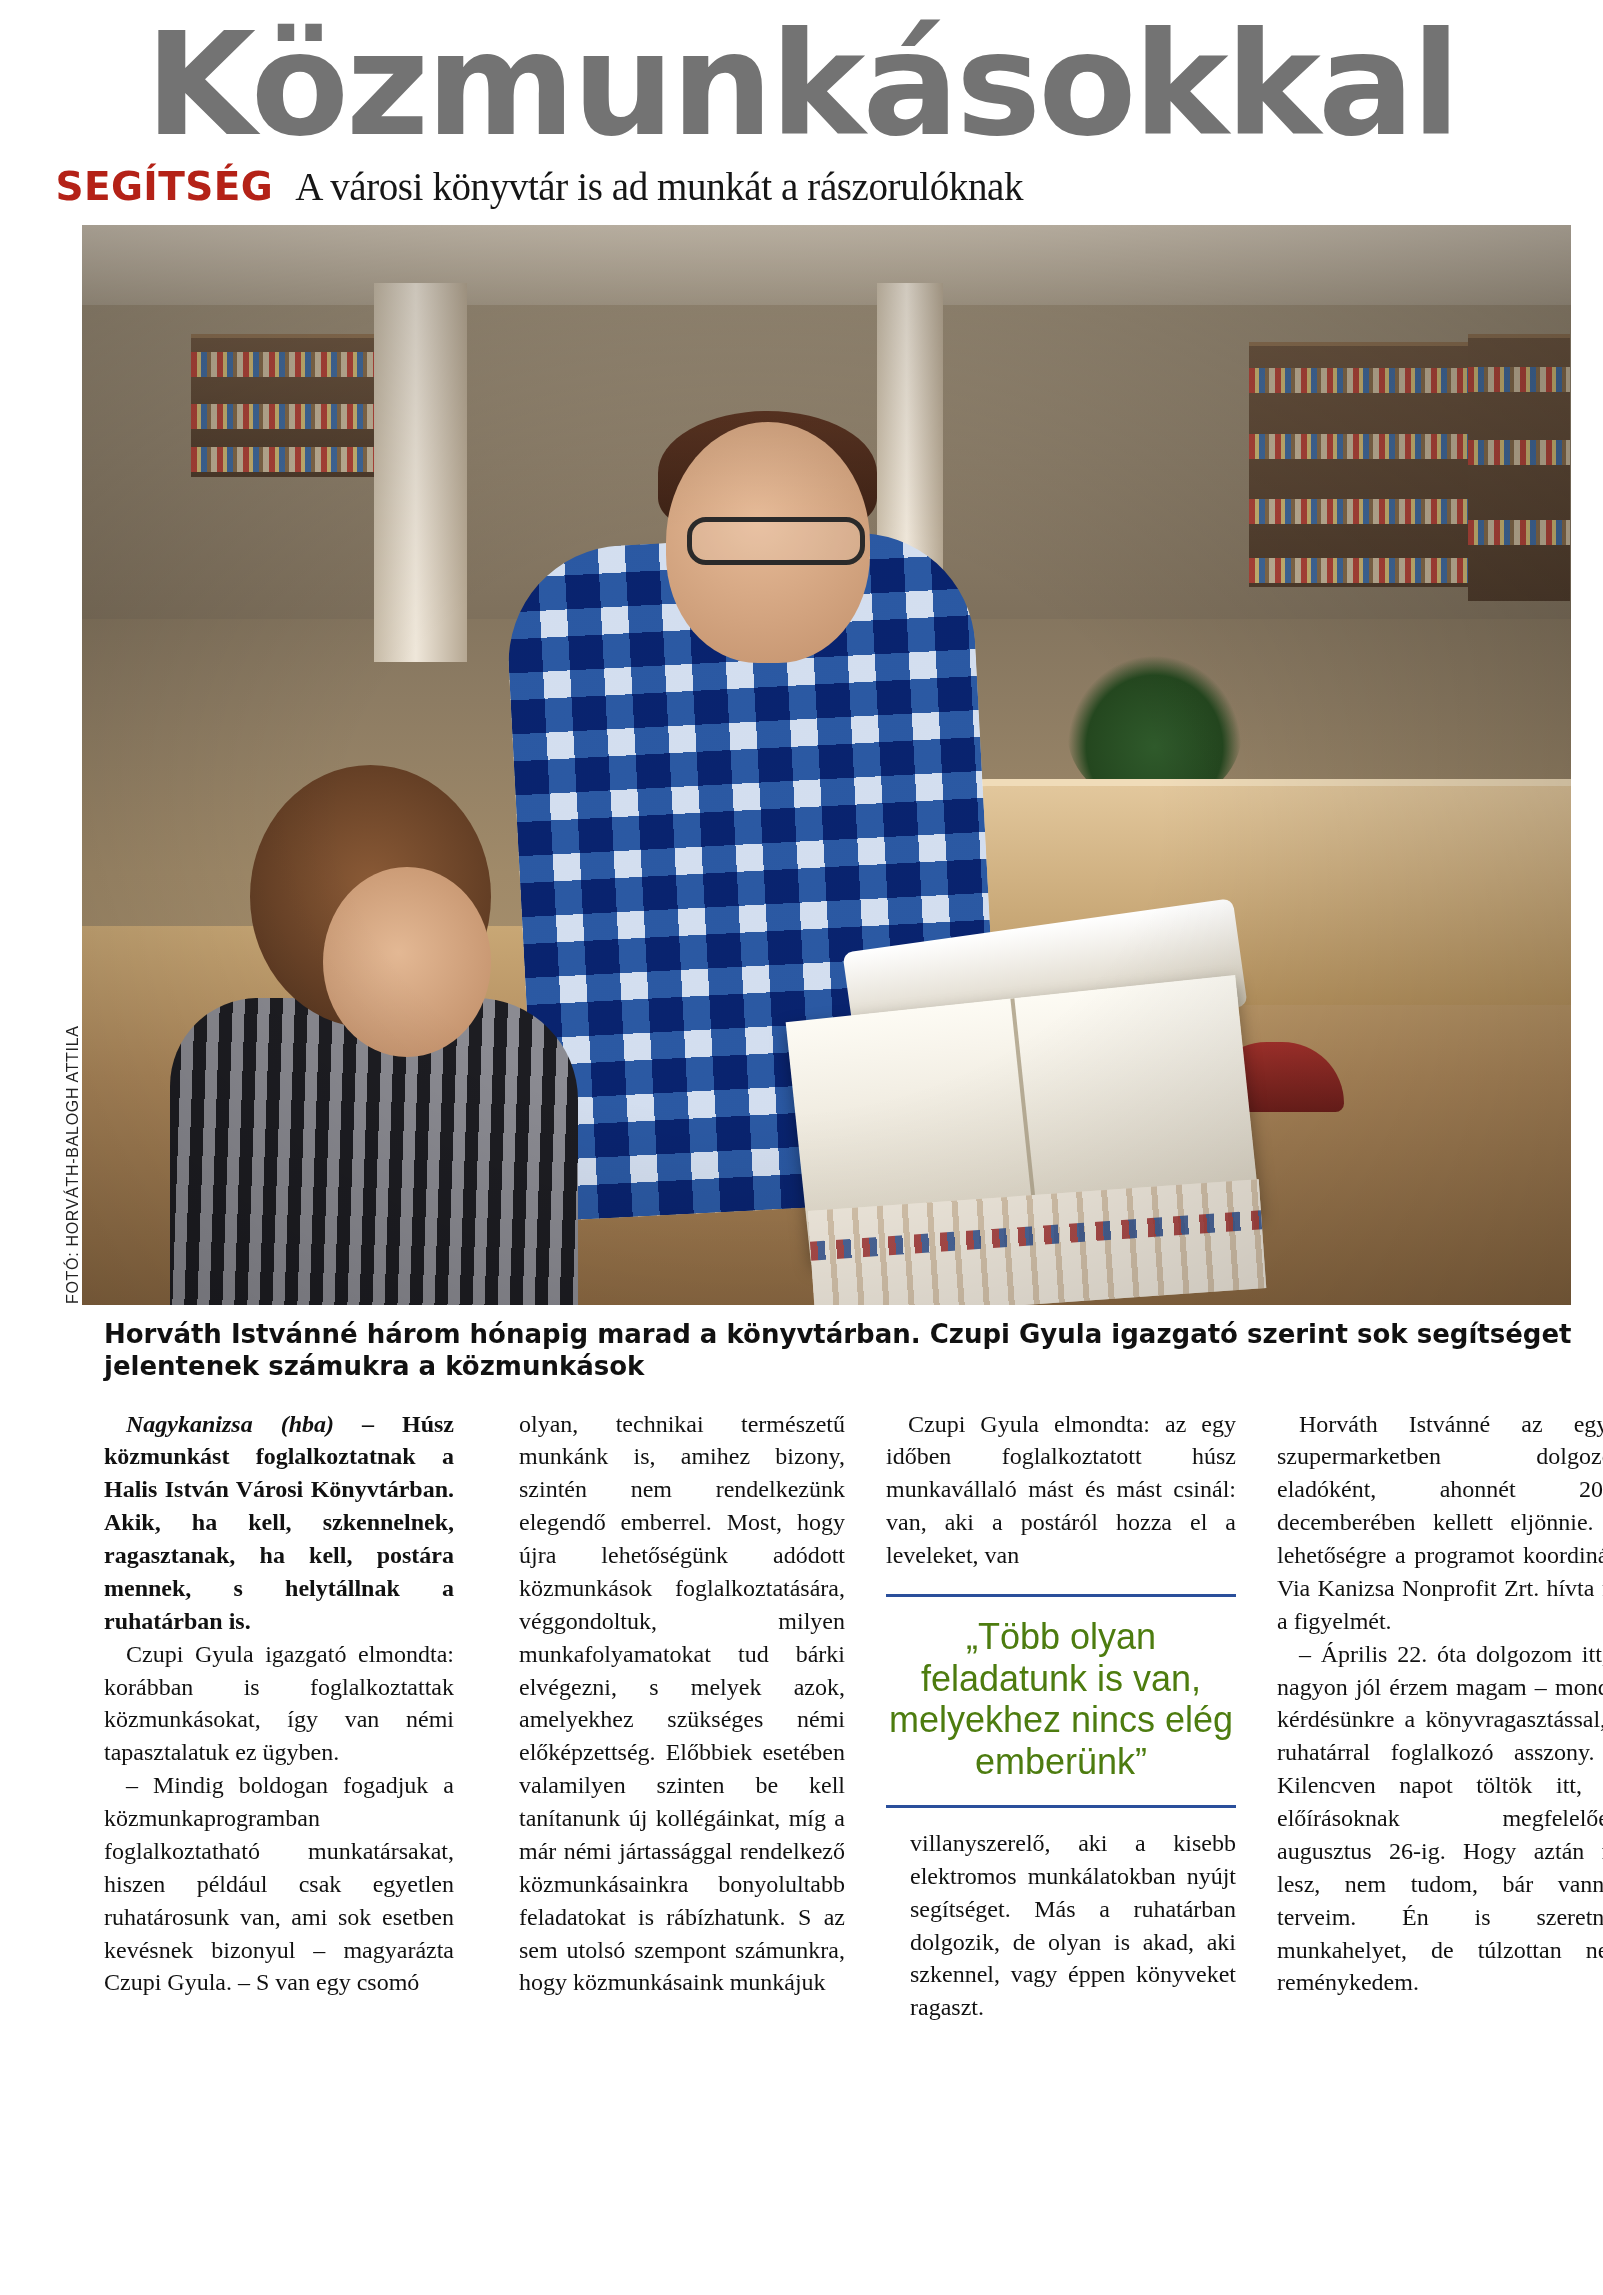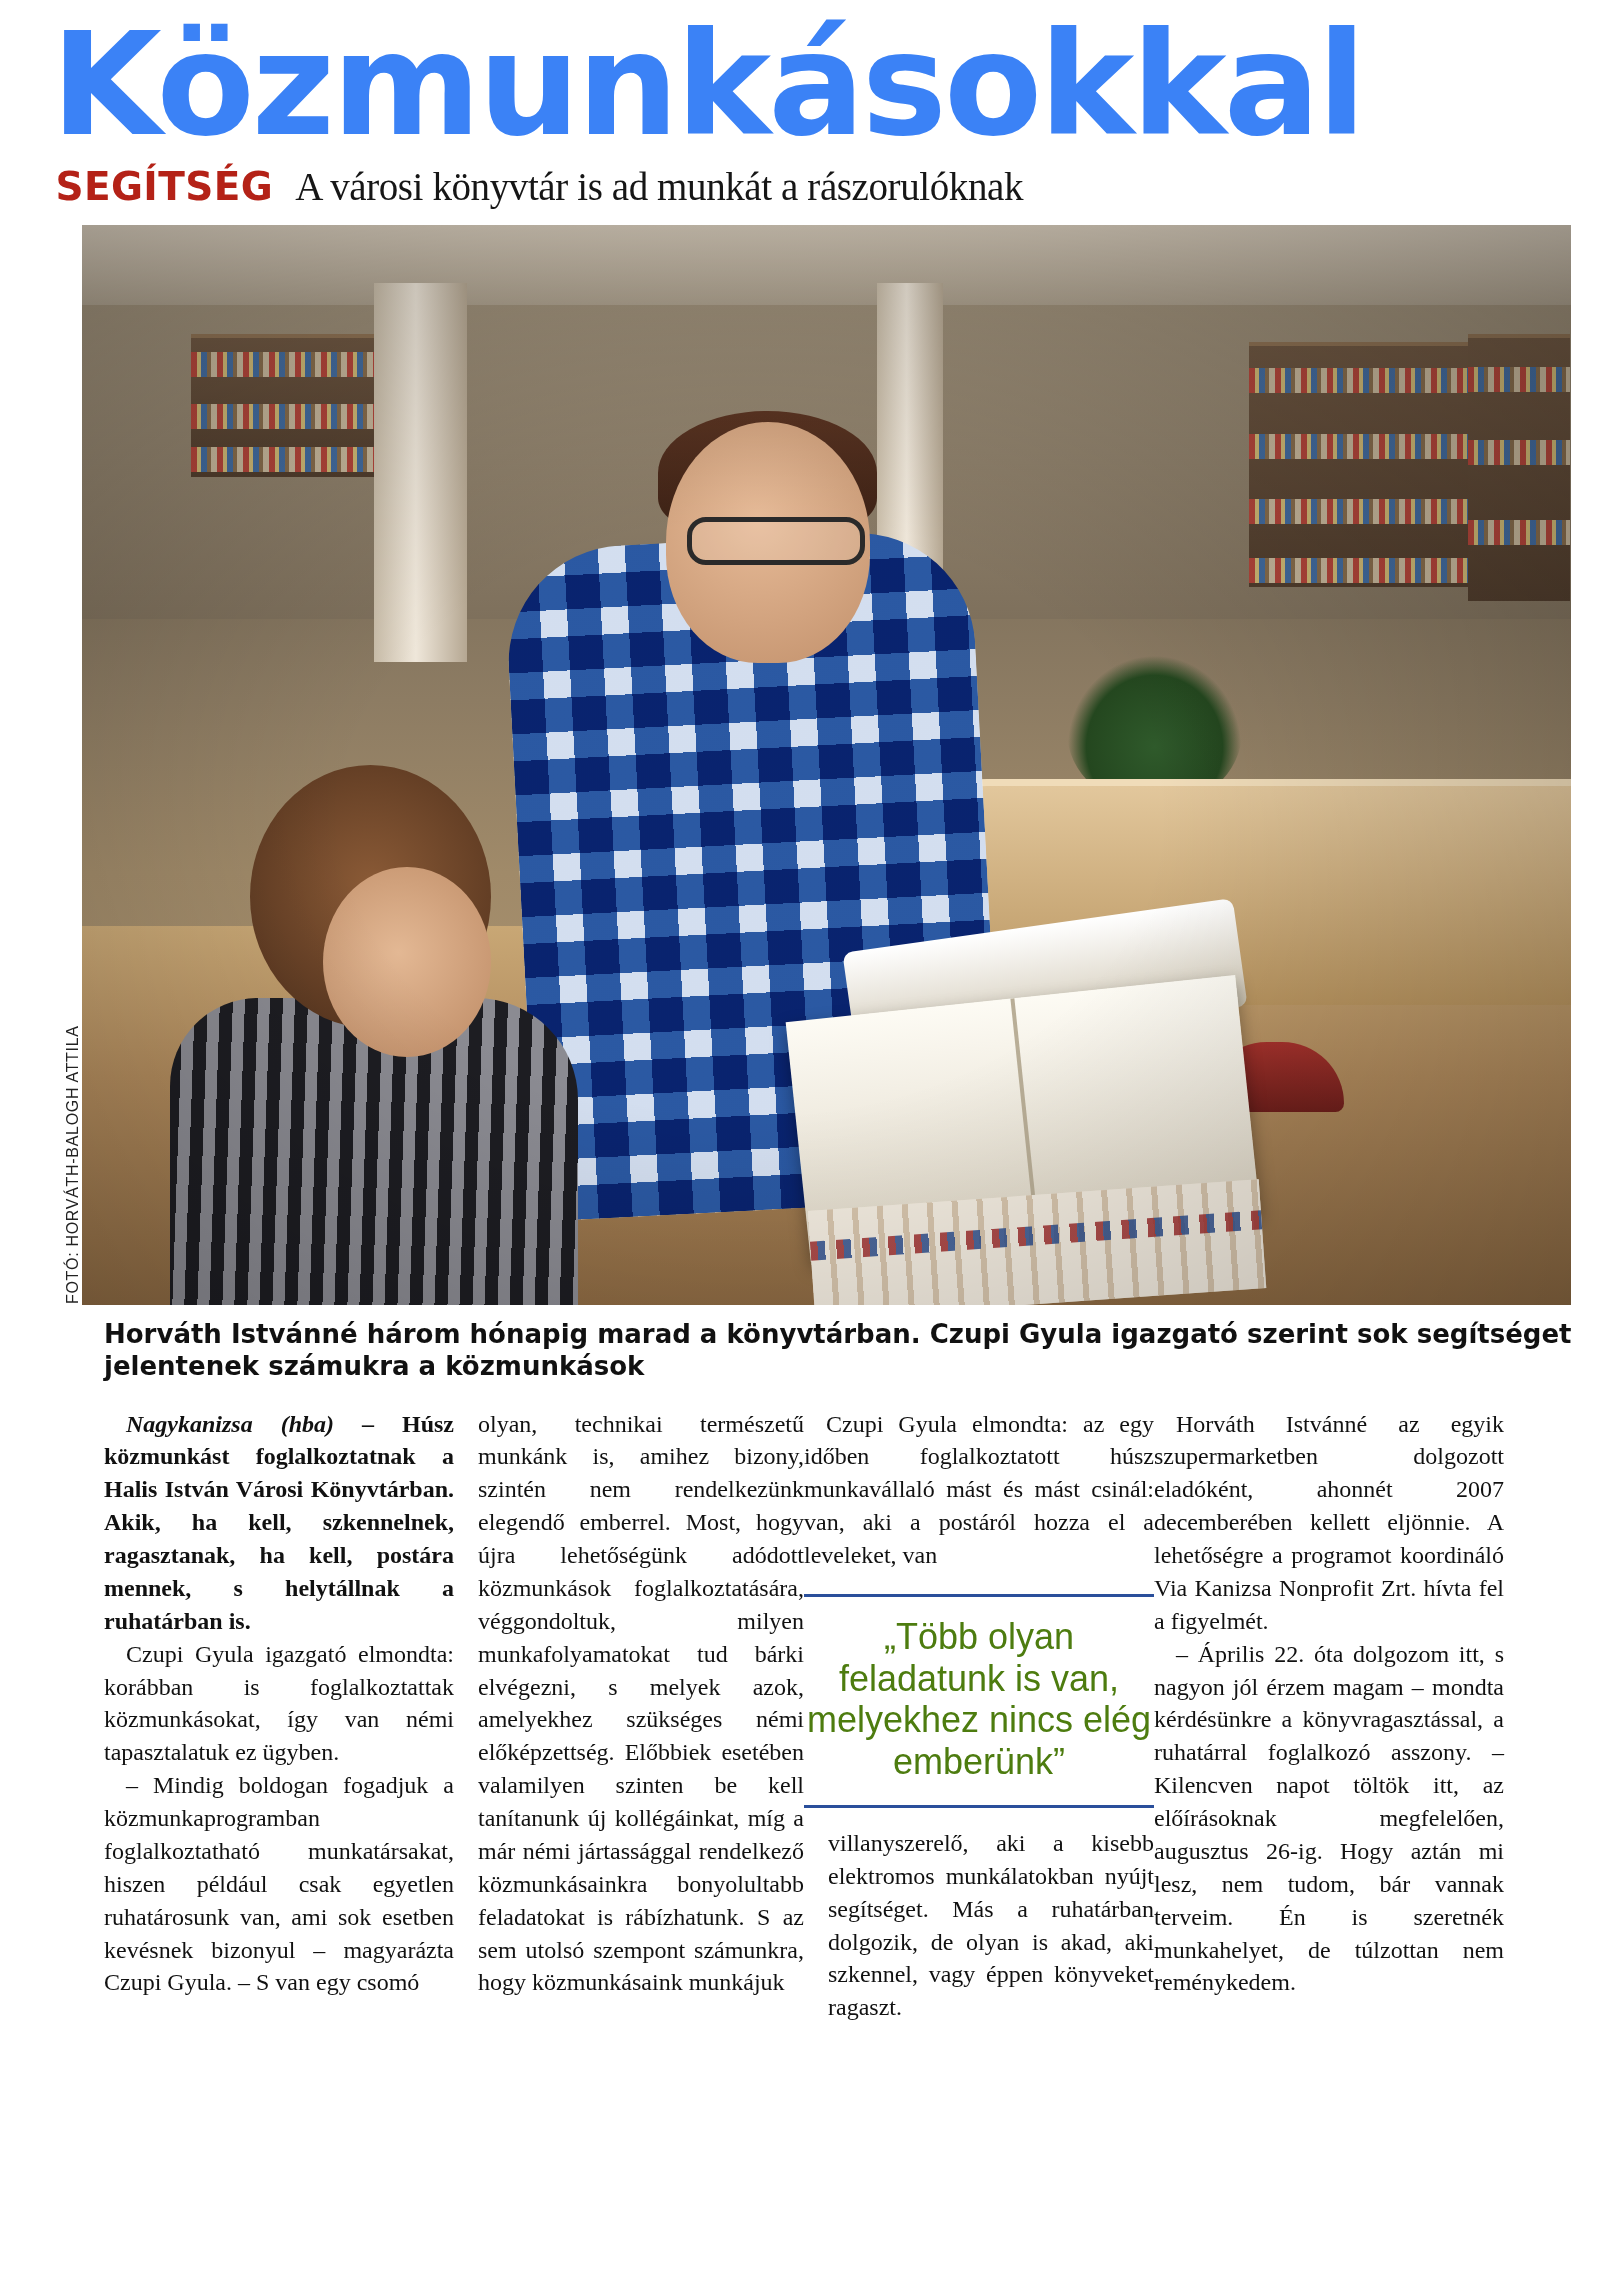--- a/index.html
+++ b/index.html
@@ -22,21 +22,22 @@
   }
 
   
   .headline {
     font-family: "DejaVu Sans", sans-serif;
     font-weight: bold;
     font-size: 143px;
     line-height: 0.92;
     letter-spacing: -2.9px;
     margin: 0 0 7.3px 0;
-    color: #3b82f6;
+    color: #737373;
+    text-align: center;
   }
   .kicker-row {
     display: flex;
     align-items: baseline;
     gap: 22px;
     margin: 13px 0 16px 4.4px;
   }
   .kicker-label {
     font-family: "DejaVu Sans", sans-serif;
     font-weight: bold;
@@ -216,20 +217,21 @@
     line-height: 1.25;
     color: #111;
     margin: 13px 0 0 53px;
     width: 1489px;
   }
 
   
   .columns {
     display: grid;
     grid-template-columns: 350px 350px 350px 350px;
+    column-gap: 41px;
     margin: 25px 0 0 53px;
     width: 1489px;
     position: relative;
   }
   .col { position: relative; }
   p.body {
     margin: 0 0 0 0;
     font-family: "Liberation Serif", serif;
     font-size: 24px;
     line-height: 1.37;

